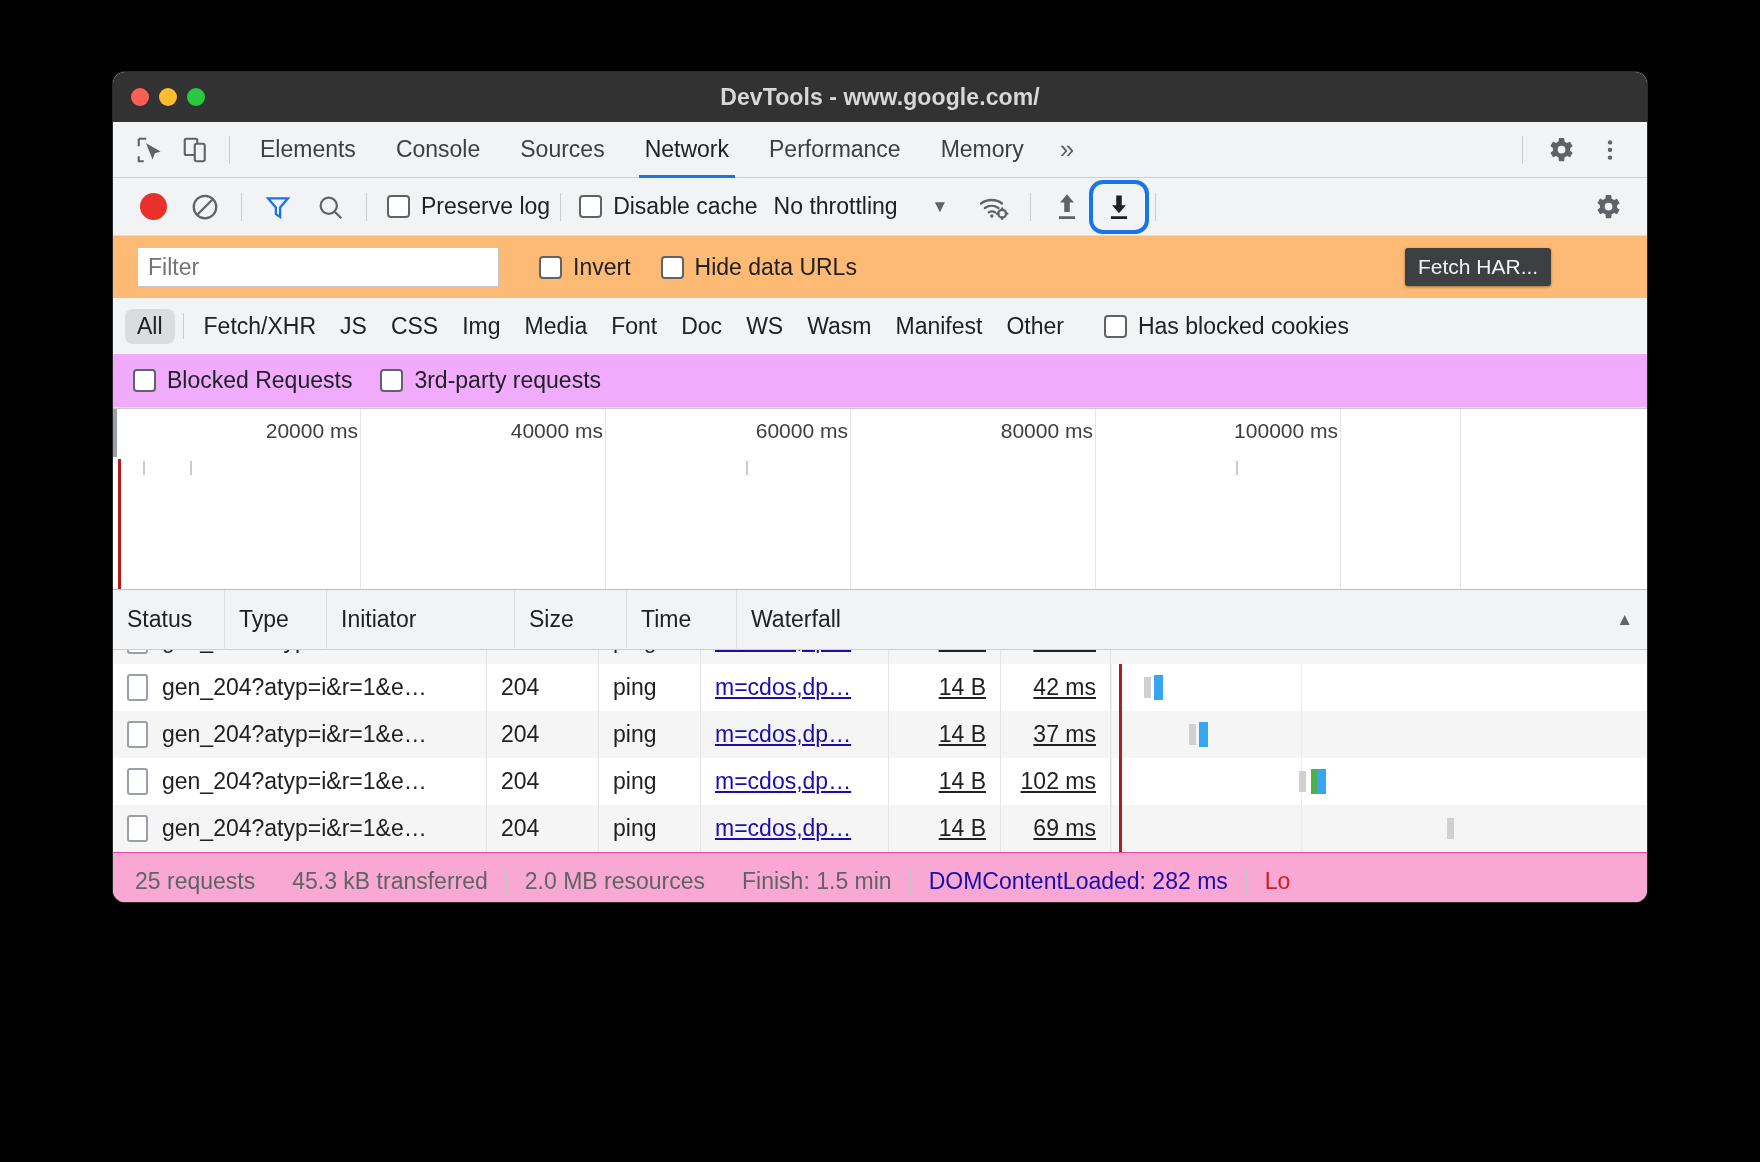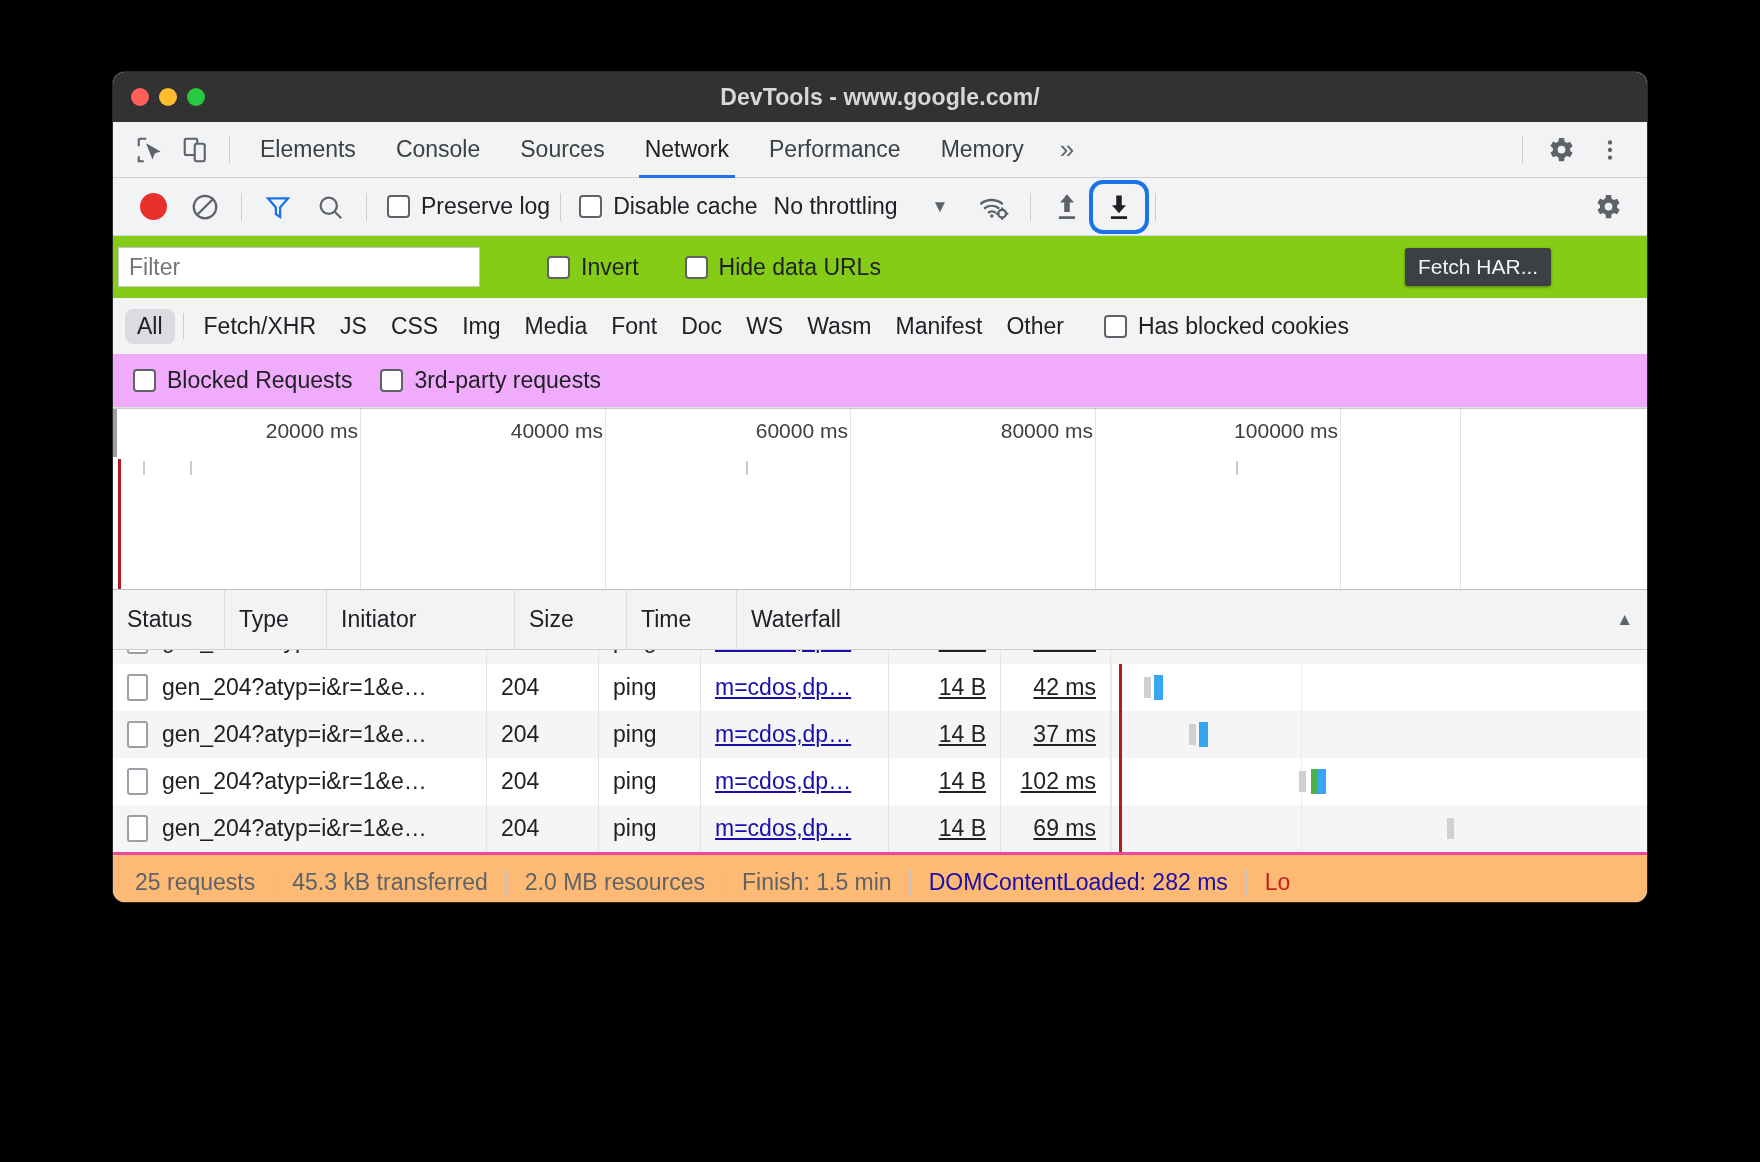--- a/index.html
+++ b/index.html
@@ -63,21 +63,21 @@
   }
   .chkrow { display:flex; align-items:center; gap:11px; font-size:23px; color:#202124; white-space:nowrap; }
   .throttle { font-size:23px; color:#202124; margin-left: 16px; white-space:nowrap; }
   .caret { font-size: 17px; color:#5f6368; margin-left: 34px; }
   .focus-ring {
     outline: 4px solid #1a73e8; border-radius: 10px;
   }
 
   
   .filterrow {
-    height: 62px; background:#84cc16; display:flex; align-items:center; padding: 0 5px; gap: 16px;
+    height: 62px; background:#fdba74; display:flex; align-items:center; padding: 0 24px; gap: 0;
   }
   .filterinput {
     width: 362px; height: 40px; background:#fff; border:1px solid #c6c6c6;
     font-size: 23px; color:#5f6368; padding: 0 10px; display:flex; align-items:center;
   }
   .filterinput .ph { color:#757575; }
 
   
   .typerow {
     height: 56px; background:#f1f3f4; display:flex; align-items:center; padding: 0 12px;
@@ -124,21 +124,21 @@
   .wf-gray { position:absolute; width:7px; height:21px; top:13px; background:#d0d0d0; }
   .wf-blue { position:absolute; width:9px; height:25px; top:11px; background:#36a6f2; }
   .wf-green { position:absolute; width:7px; height:25px; top:11px; background:#4caf50; }
   .wf-sep { position:absolute; top:0; bottom:0; width:1px; background:#ececec; }
 
   
   .cliprow { height: 14px; overflow:hidden; position:relative; }
 
   
   .statusbar {
-    height: 58px; background:#fdba74; border-top:3px solid #ec4899;
+    height: 58px; background:#f9a8d4; border-top:1px solid #ec4899;
     display:flex; align-items:center; padding: 0 22px; font-size:23px; color:#5f6368; white-space:nowrap;
   }
   .ssep { width:1px; height:26px; background:#c5c5c5; margin: 0 18px; }
   .blue { color:#1a0dab; }
   .red { color:#c5221f; }
 
   
   .tooltip {
     position:absolute; left: 1405px; top: 248px;
     background:#3c4043; color:#f1f3f4; font-size:21px;
@@ -276,21 +276,21 @@
         <svg width="31" height="31" viewBox="0 0 24 24" fill="#5f6368">
           <path d="M19.4 13a7.6 7.6 0 000-2l2-1.6-2-3.4-2.4 1a7.6 7.6 0 00-1.8-1L14.8 3h-4l-.4 2.9a7.6 7.6 0 00-1.8 1l-2.4-1-2 3.4L6.2 11a7.6 7.6 0 000 2l-2 1.6 2 3.4 2.4-1a7.6 7.6 0 001.8 1l.4 3h4l.4-3a7.6 7.6 0 001.8-1l2.4 1 2-3.4zM12.8 15a3 3 0 110-6 3 3 0 010 6z"></path>
         </svg>
       </div>
     </div>
 
     <div class="filterrow">
       <div class="filterinput">
         <span class="ph">Filter</span>
       </div>
-      <div class="chkrow" style="margin-left:51px">
+      <div class="chkrow" style="margin-left:40px">
         <span class="chk"></span>
         <span>Invert</span>
       </div>
       <div class="chkrow" style="margin-left:30px">
         <span class="chk"></span>
         <span>Hide data URLs</span>
       </div>
     </div>
 
     <div class="typerow">

